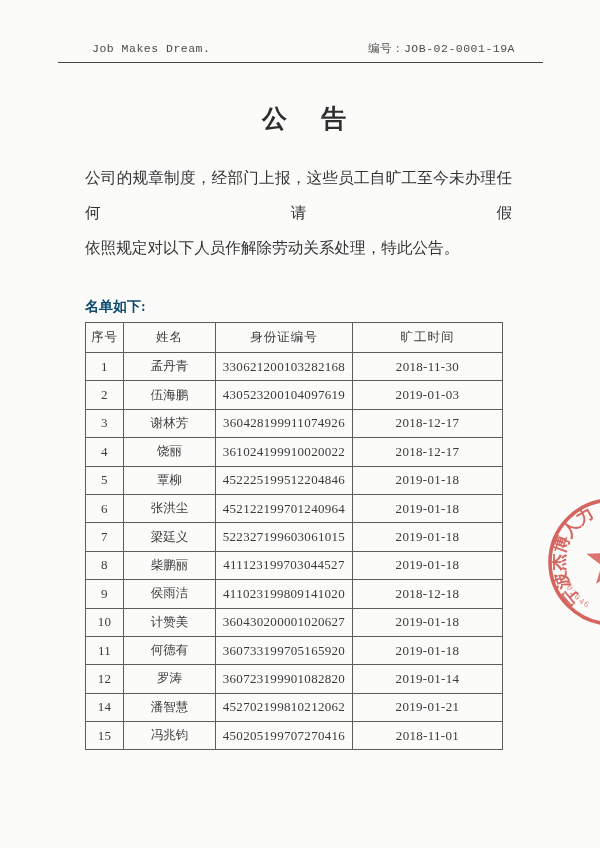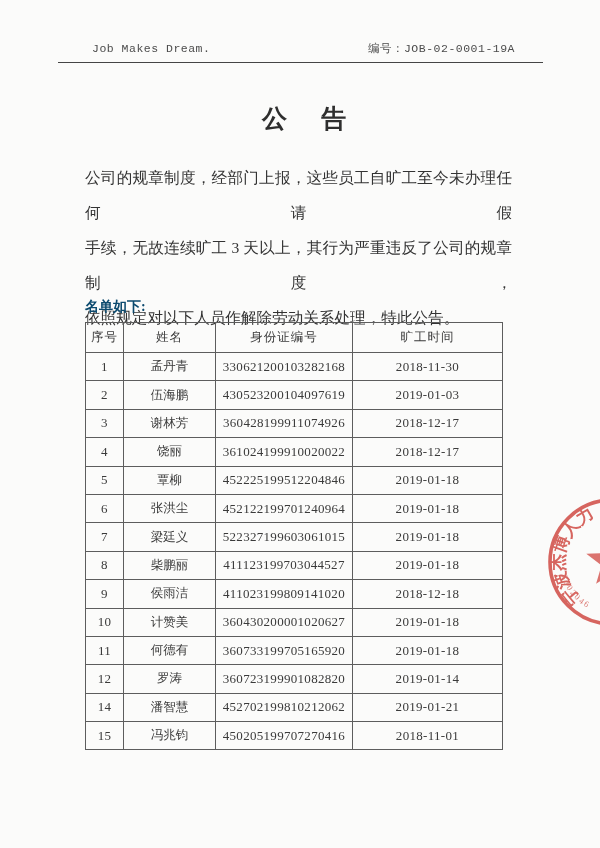--- a/index.html
+++ b/index.html
@@ -73,21 +73,20 @@
   <div class="header-row">
     <span>Job Makes Dream.</span>
     <span>编号：JOB-02-0001-19A</span>
   </div>
   <div class="header-rule"></div>
 
   <h1 class="doc-title">公 告</h1>
 
   <div class="para">
       <div class="pline fill">公司的规章制度，经部门上报，这些员工自旷工至今未办理任何请假</div>
-      <div class="pline fill">手续，无故连续旷工 3 天以上，其行为严重违反了公司的规章制度，</div>
       <div class="pline">依照规定对以下人员作解除劳动关系处理，特此公告。</div>
     </div>
 
   <div class="list-label">名单如下:</div>
 
   <table class="roster">
     <colgroup>
       <col style="width:9.1%">
         <col style="width:22.1%">
         <col style="width:32.8%">

